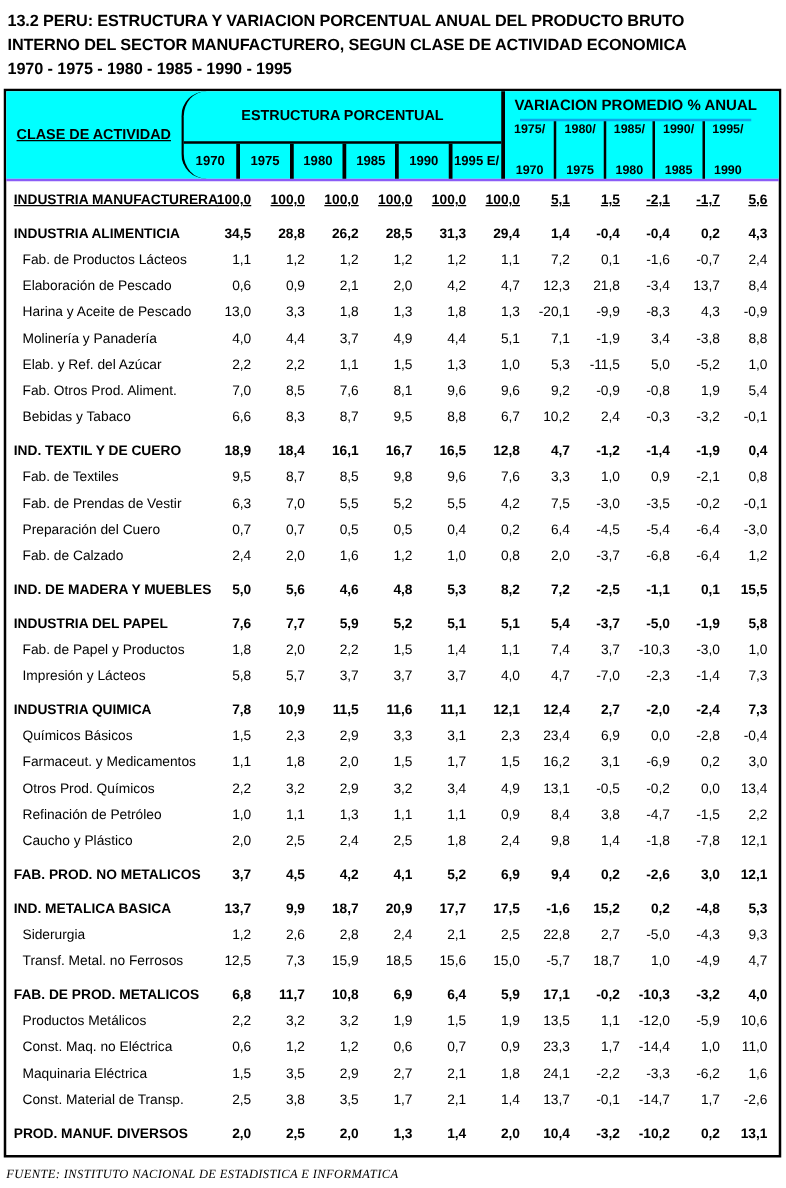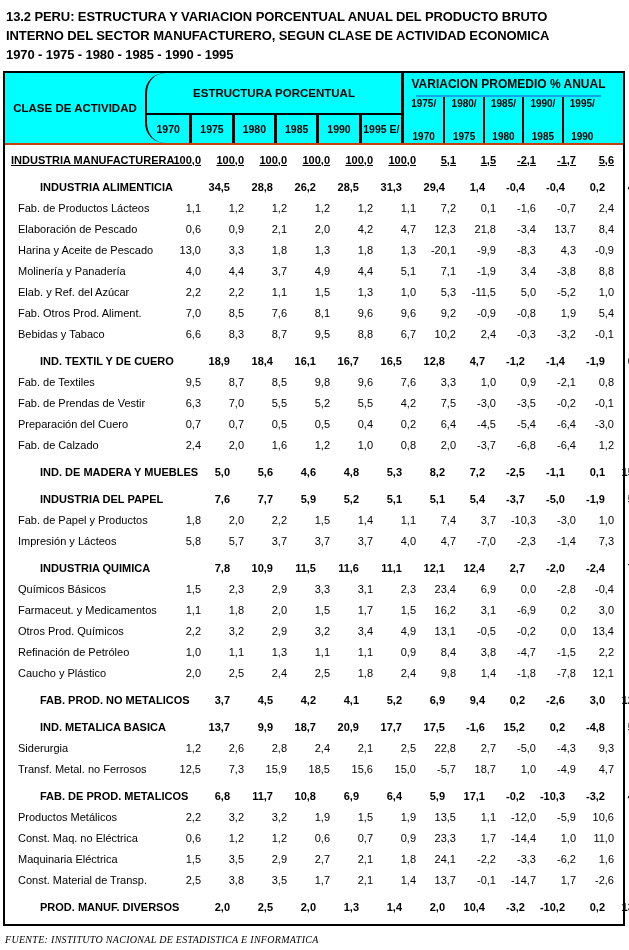--- a/index.html
+++ b/index.html
@@ -33,20 +33,21 @@
     display:flex;
     height:70px;
     background:#00ffff;
     font-weight:bold;
   }
   .clase-cell {
     width:140px;
     display:flex; align-items:center; justify-content:center;
     font-size:11.5px;
     text-align:center;
+    text-decoration:underline;
   }
   .estructura-sec {
     width:256px;
     border-left:2px solid #000;
     display:flex; flex-direction:column;border-radius:20px;
   }
   .estructura-title {
     height:42px;
     border-bottom:2px solid #000;
     display:flex; align-items:center; justify-content:center;
@@ -88,31 +89,31 @@
     display:flex; flex-direction:column; align-items:center; justify-content:center;
     border-left:2px solid #000;
     font-size:10px;
     line-height:13px;
     gap:20px;
   }
   .var-cell:first-child { border-left:none; }
 
   
   .tbody {
-    border-top:2px solid #c2410c;
+    border-top:2px solid #8b5cf6;
     padding:5px 0 6px;
     font-size:11px;
   }
   .row {
     display:grid;
     grid-template-columns:160px repeat(6,43px) 40px 40px 40px 40px 38px;
     height:21px;
     line-height:21px;
   }
-  .row.group { font-weight:bold; margin-top:6px;margin-left:29px; }
+  .row.group { font-weight:bold; margin-top:6px; }
   .row.total { font-weight:bold; }
   .row.total span { text-decoration:underline; }
   .row .name {
     padding-left:6px;
     white-space:nowrap;
     overflow:visible;
   }
   .row.sub .name { padding-left:13px; }
   .row .num {
     text-align:right;

